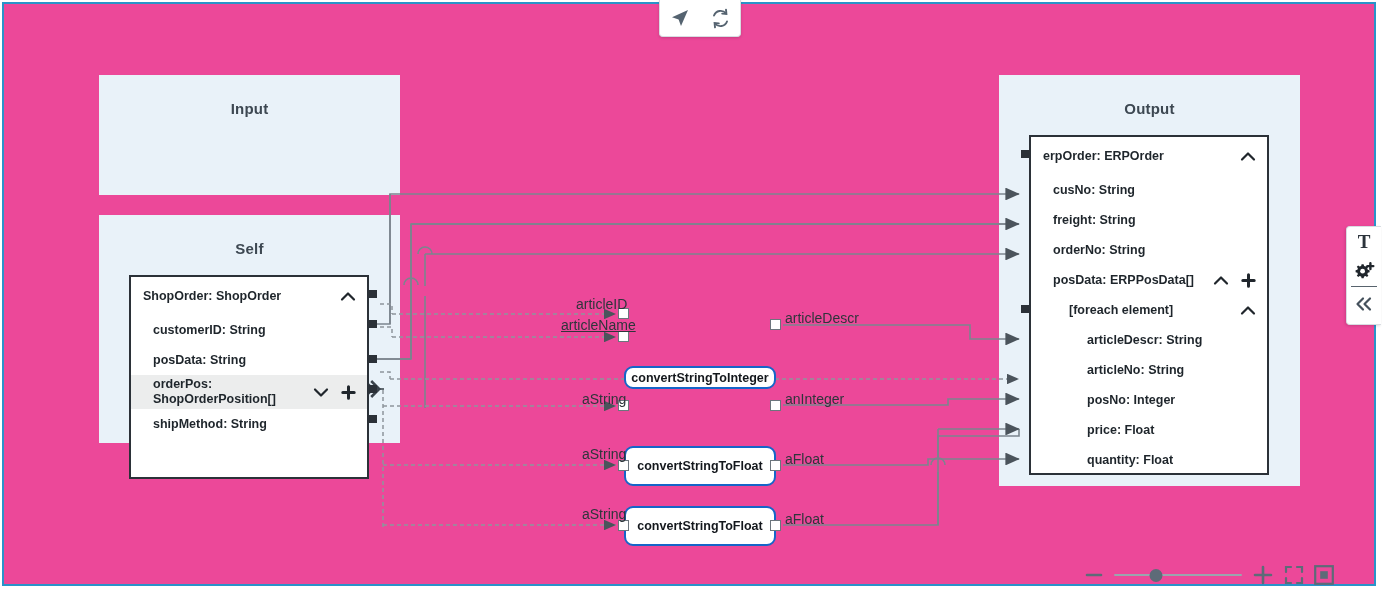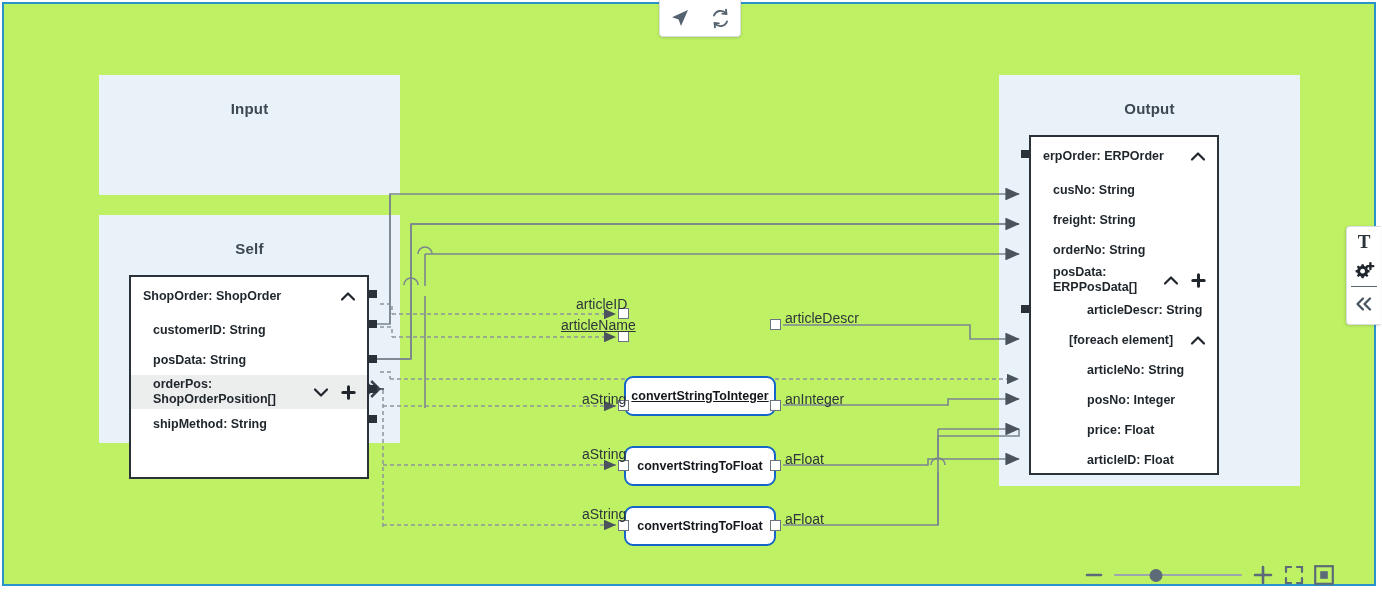--- a/index.html
+++ b/index.html
@@ -15,21 +15,21 @@
     overflow: hidden;
     background: #ffffff;
   }
   
   #canvas-frame {
     position: absolute;
     left: 2px; top: 2px;
     width: 1374px; height: 584px;
     border: 2px solid #2a93c9;
     box-sizing: border-box;
-    background: #bef264;
+    background: #ec4899;
   }
   
   #top-toolbar {
     position: absolute;
     left: 659px; top: 0px;
     width: 80px; height: 36px;
     background: #ffffff;
     border: 1px solid #d8dde2;
     border-top: none;
     border-radius: 0 0 4px 4px;
@@ -110,21 +110,21 @@
     padding-right: 12px; color: #20262c;
   }
   .struct-row.highlight { background: #eceded; }
   .ico { cursor: pointer; display: inline-flex; }
 
   #node-shoporder { left: 125px; top: 271px; width: 240px; height: 204px; }
   #node-shoporder .struct-row.head { height: 38px; padding-left: 12px; }
   #node-shoporder .struct-row.lvl1 { height: 30px; padding-left: 22px; }
   #node-shoporder .struct-row.tall { height: 34px; padding-left: 22px; }
 
-  #node-erporder { left: 1025px; top: 131px; width: 190px; height: 340px; }
+  #node-erporder { left: 1025px; top: 131px; width: 240px; height: 340px; }
   #node-erporder .struct-row.head { height: 38px; padding-left: 12px; }
   #node-erporder .struct-row.lvl1 { height: 30px; padding-left: 22px; }
   #node-erporder .struct-row.lvl2 { height: 30px; padding-left: 38px; }
   #node-erporder .struct-row.lvl3 { height: 30px; padding-left: 56px; }
 
   
   .port-sq {
     position: absolute;
     width: 8px; height: 8px;
     background: #2b3138;
@@ -353,58 +353,58 @@
                 <path d="M1,7.5 L7,1.5 L13,7.5" fill="none" stroke="#20262c" stroke-width="2.2" stroke-linecap="round" stroke-linejoin="round"></path>
               </svg>
           </span>
           <span class="ico">
             <svg width="13" height="13" viewBox="0 0 13 13">
                 <path d="M6.5,0.8 L6.5,12.2 M0.8,6.5 L12.2,6.5" stroke="#20262c" stroke-width="3" stroke-linecap="round"></path>
               </svg>
           </span>
         </span>
       </div>
-      <div class="struct-row lvl3">
-        <span class="rlabel">articleDescr: String</span>
-      </div>
       <div class="struct-row lvl2">
         <span class="rlabel">[foreach element]</span>
         <span class="ricons">
           <span class="ico">
             <svg width="14" height="9" viewBox="0 0 14 9">
                 <path d="M1,7.5 L7,1.5 L13,7.5" fill="none" stroke="#20262c" stroke-width="2.2" stroke-linecap="round" stroke-linejoin="round"></path>
               </svg>
           </span>
         </span>
       </div>
       <div class="struct-row lvl3">
+        <span class="rlabel">articleDescr: String</span>
+      </div>
+      <div class="struct-row lvl3">
         <span class="rlabel">articleNo: String</span>
       </div>
       <div class="struct-row lvl3">
         <span class="rlabel">posNo: Integer</span>
       </div>
       <div class="struct-row lvl3">
         <span class="rlabel">price: Float</span>
       </div>
       <div class="struct-row lvl3">
-        <span class="rlabel">articleID: Float</span>
+        <span class="rlabel">quantity: Float</span>
       </div>
     </div>
 
     <div class="port-sq" style="left:1017px; top:146px;"></div>
     <div class="port-sq" style="left:1017px; top:301px;"></div>
 
     <div class="fn-port" style="left:614px; top:304px;"></div>
     <div class="fn-port" style="left:614px; top:327px;"></div>
     <div class="fn-port" style="left:766px; top:315px;"></div>
     <div class="port-label" style="left:572px; top:292px;">articleID</div>
     <div class="port-label" style="left:557px; top:313px;text-decoration:underline;">articleName</div>
     <div class="port-label" style="left:781px; top:306px;">articleDescr</div>
 
-    <div class="fn-node" style="left:620px; top:372px; width:152px; height:40px;text-decoration:underline;">convertStringToInteger</div>
+    <div class="fn-node" style="left:620px; top:362px; width:152px; height:23px;">convertStringToInteger</div>
     <div class="fn-port" style="left:614px; top:396px;"></div>
     <div class="fn-port" style="left:766px; top:396px;"></div>
     <div class="port-label" style="left:578px; top:387px;">aString</div>
     <div class="port-label" style="left:781px; top:387px;">anInteger</div>
 
     <div class="fn-node" style="left:620px; top:442px; width:152px; height:40px;">convertStringToFloat</div>
     <div class="fn-port" style="left:614px; top:456px;"></div>
     <div class="fn-port" style="left:766px; top:456px;"></div>
     <div class="port-label" style="left:578px; top:442px;">aString</div>
     <div class="port-label" style="left:781px; top:447px;">aFloat</div>

